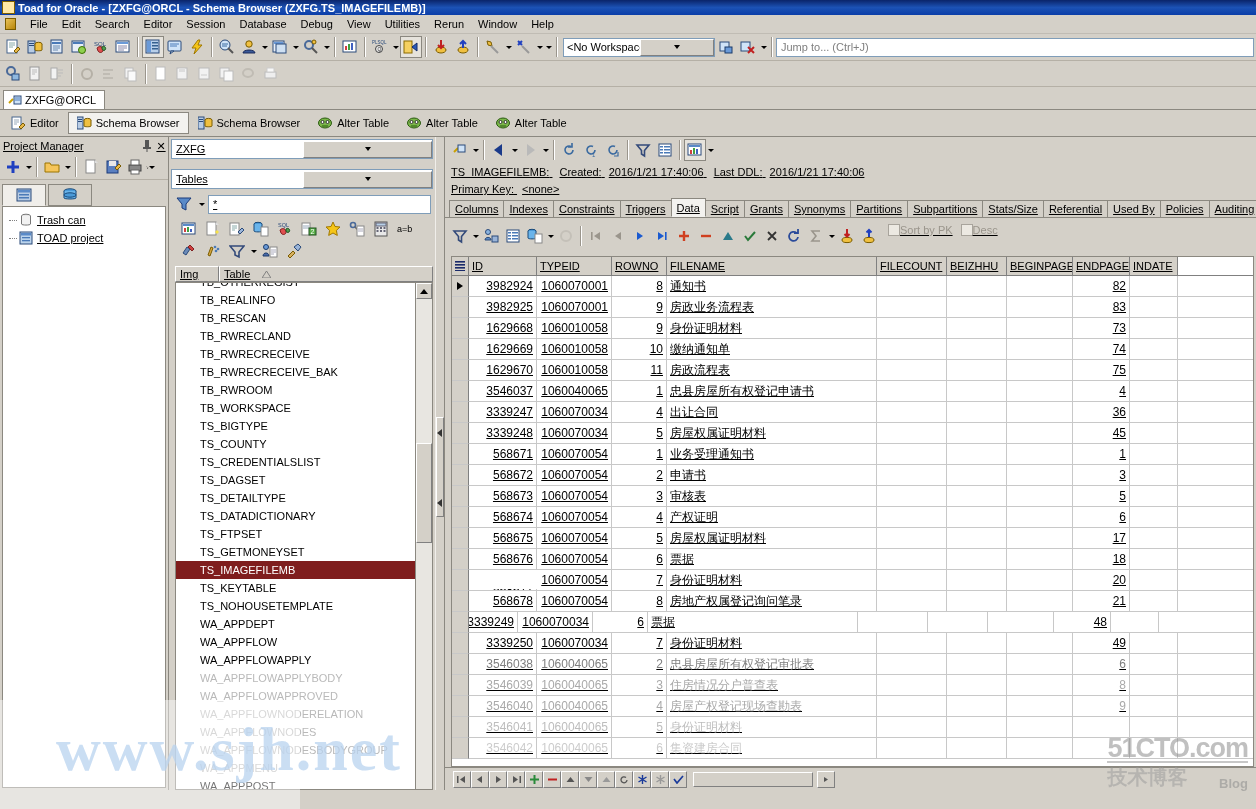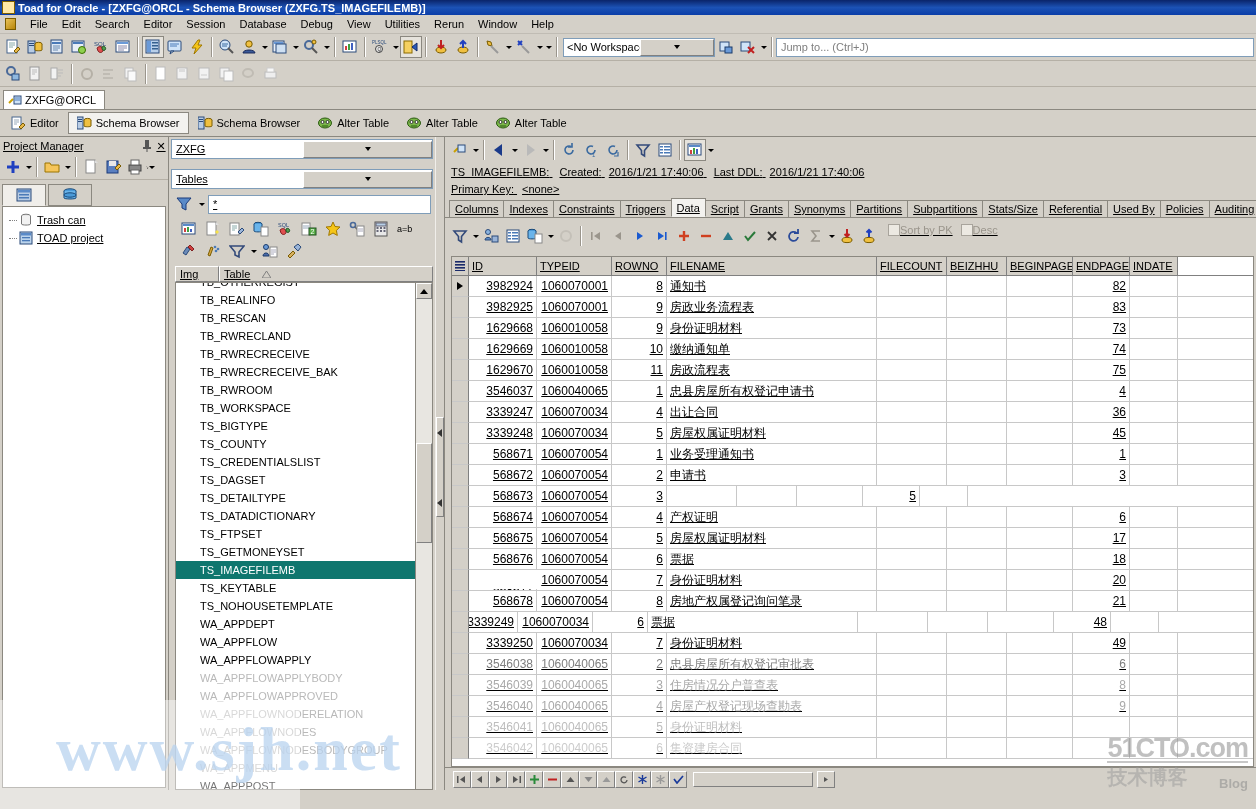--- a/index.html
+++ b/index.html
@@ -107,21 +107,21 @@
   .filter-box{flex:1;height:19px;background:#fff;border:1px solid #7f9db9;
     display:flex;align-items:center;padding-left:4px;font-size:11px;box-sizing:border-box;margin-right:4px;}
   .sb-icons{display:flex;flex-wrap:wrap;padding:2px 0 2px 8px;width:250px;}
   .sb-icons .tbtn{width:24px;height:22px;}
   .listhdr{display:flex;height:16px;margin:2px 2px 0 6px;}
   .lh{background:#d4d0c8;border:1px solid #fff;border-right-color:#808080;border-bottom-color:#808080;
     box-sizing:border-box;display:flex;align-items:center;padding-left:4px;font-size:11px;}
   .tablelist{flex:1;background:#fff;border:1px solid #8b8880;margin:0 2px 0 6px;
     position:relative;overflow:hidden;font-size:11px;}
   .trow{height:18px;display:flex;align-items:center;padding-left:24px;white-space:nowrap;}
-  .trow.sel{background:#0f766e;color:#fff;}
+  .trow.sel{background:#7f1d1d;color:#fff;}
   .trow.faded{color:#b9b9b9;}
 
   
   .vscroll{position:absolute;right:0;top:0;width:16px;bottom:0;background:#e8e6e1;
     border-left:1px solid #8b8880;}
   .sb-arrow{width:16px;height:16px;background:#d4d0c8;border:1px solid #fff;
     border-right-color:#808080;border-bottom-color:#808080;box-sizing:border-box;
     display:flex;align-items:center;justify-content:center;}
   .sb-arrow::after{content:"";border-left:4px solid transparent;border-right:4px solid transparent;}
   .sb-arrow.up::after{border-bottom:5px solid #000;}
@@ -1233,20 +1233,21 @@
                 <div class="gc" style="width: 66px;"></div>
                 <div class="gc num" style="width: 57px;">3</div>
                 <div class="gc" style="width: 48px;"></div>
                 <div class="gc" style="flex: 1 1 0%; border-right: none;"></div>
               </div>
               <div class="grow">
                 <div class="gc ind" style="width: 17px;"></div>
                 <div class="gc num" style="width: 68px;">568673</div>
                 <div class="gc num" style="width: 75px;">1060070054</div>
                 <div class="gc num" style="width: 55px;">3</div>
+                <div class="gc" style="width: 210px;">审核表</div>
                 <div class="gc" style="width: 70px;"></div>
                 <div class="gc" style="width: 60px;"></div>
                 <div class="gc" style="width: 66px;"></div>
                 <div class="gc num" style="width: 57px;">5</div>
                 <div class="gc" style="width: 48px;"></div>
                 <div class="gc" style="flex: 1 1 0%; border-right: none;"></div>
               </div>
               <div class="grow">
                 <div class="gc ind" style="width: 17px;"></div>
                 <div class="gc num" style="width: 68px;">568674</div>

